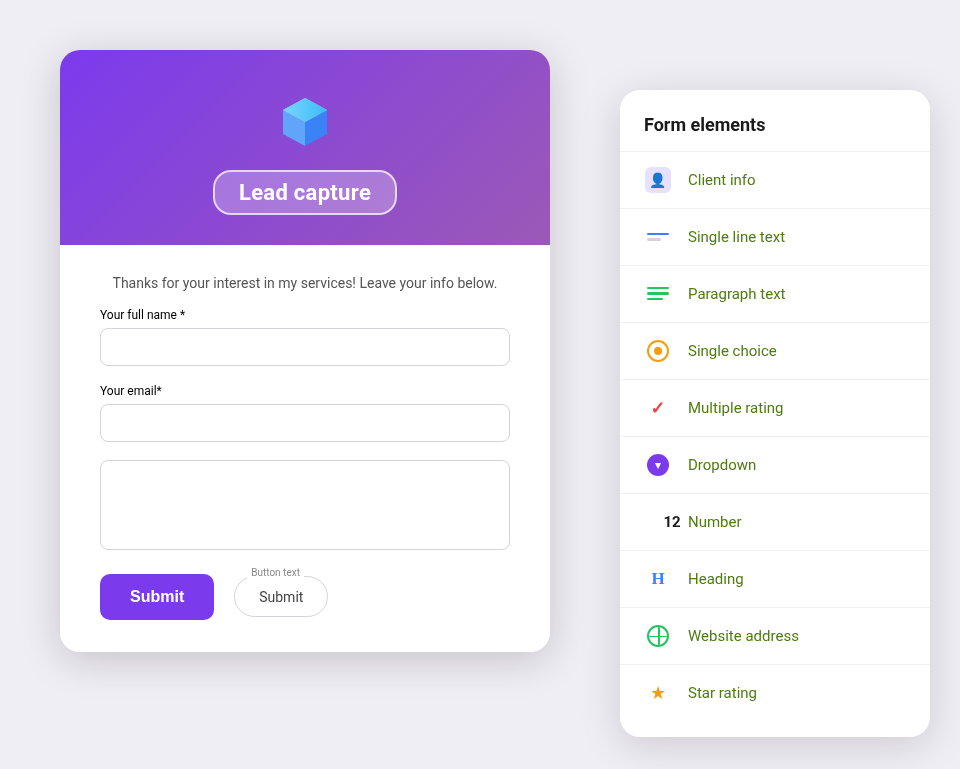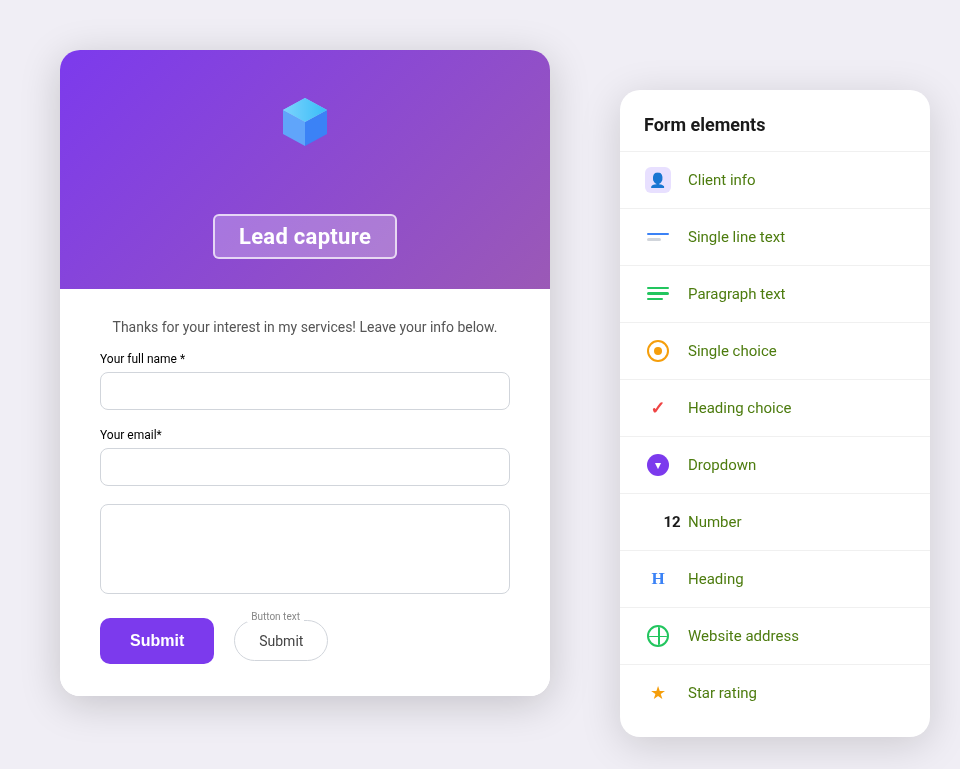--- a/index.html
+++ b/index.html
@@ -46,23 +46,22 @@
     }
 
     .cube-icon {
       width: 64px;
       height: 64px;
     }
 
     .form-title-badge {
       background: rgba(255,255,255,0.25);
       border: 2px solid rgba(255,255,255,0.7);
-      border-radius: 6px;
+      border-radius: 18px;
       padding: 8px 24px;
-      margin-top: 44px;
     }
 
     .form-title-text {
       color: #fff;
       font-size: 22px;
       font-weight: 700;
       letter-spacing: 0.3px;
     }
 
     .form-body {
@@ -382,21 +381,21 @@
           <div class="inner"></div>
         </div>
       </div>
       <span class="panel-item-label">Single choice</span>
     </div>
 
     <div class="panel-item">
       <div class="icon-box">
         <span class="icon-multiple-check">✓</span>
       </div>
-      <span class="panel-item-label">Heading choice</span>
+      <span class="panel-item-label">Multiple rating</span>
     </div>
 
     <div class="panel-item">
       <div class="icon-box">
         <div class="icon-dropdown-circle">▾</div>
       </div>
       <span class="panel-item-label">Dropdown</span>
     </div>
 
     <div class="panel-item">

